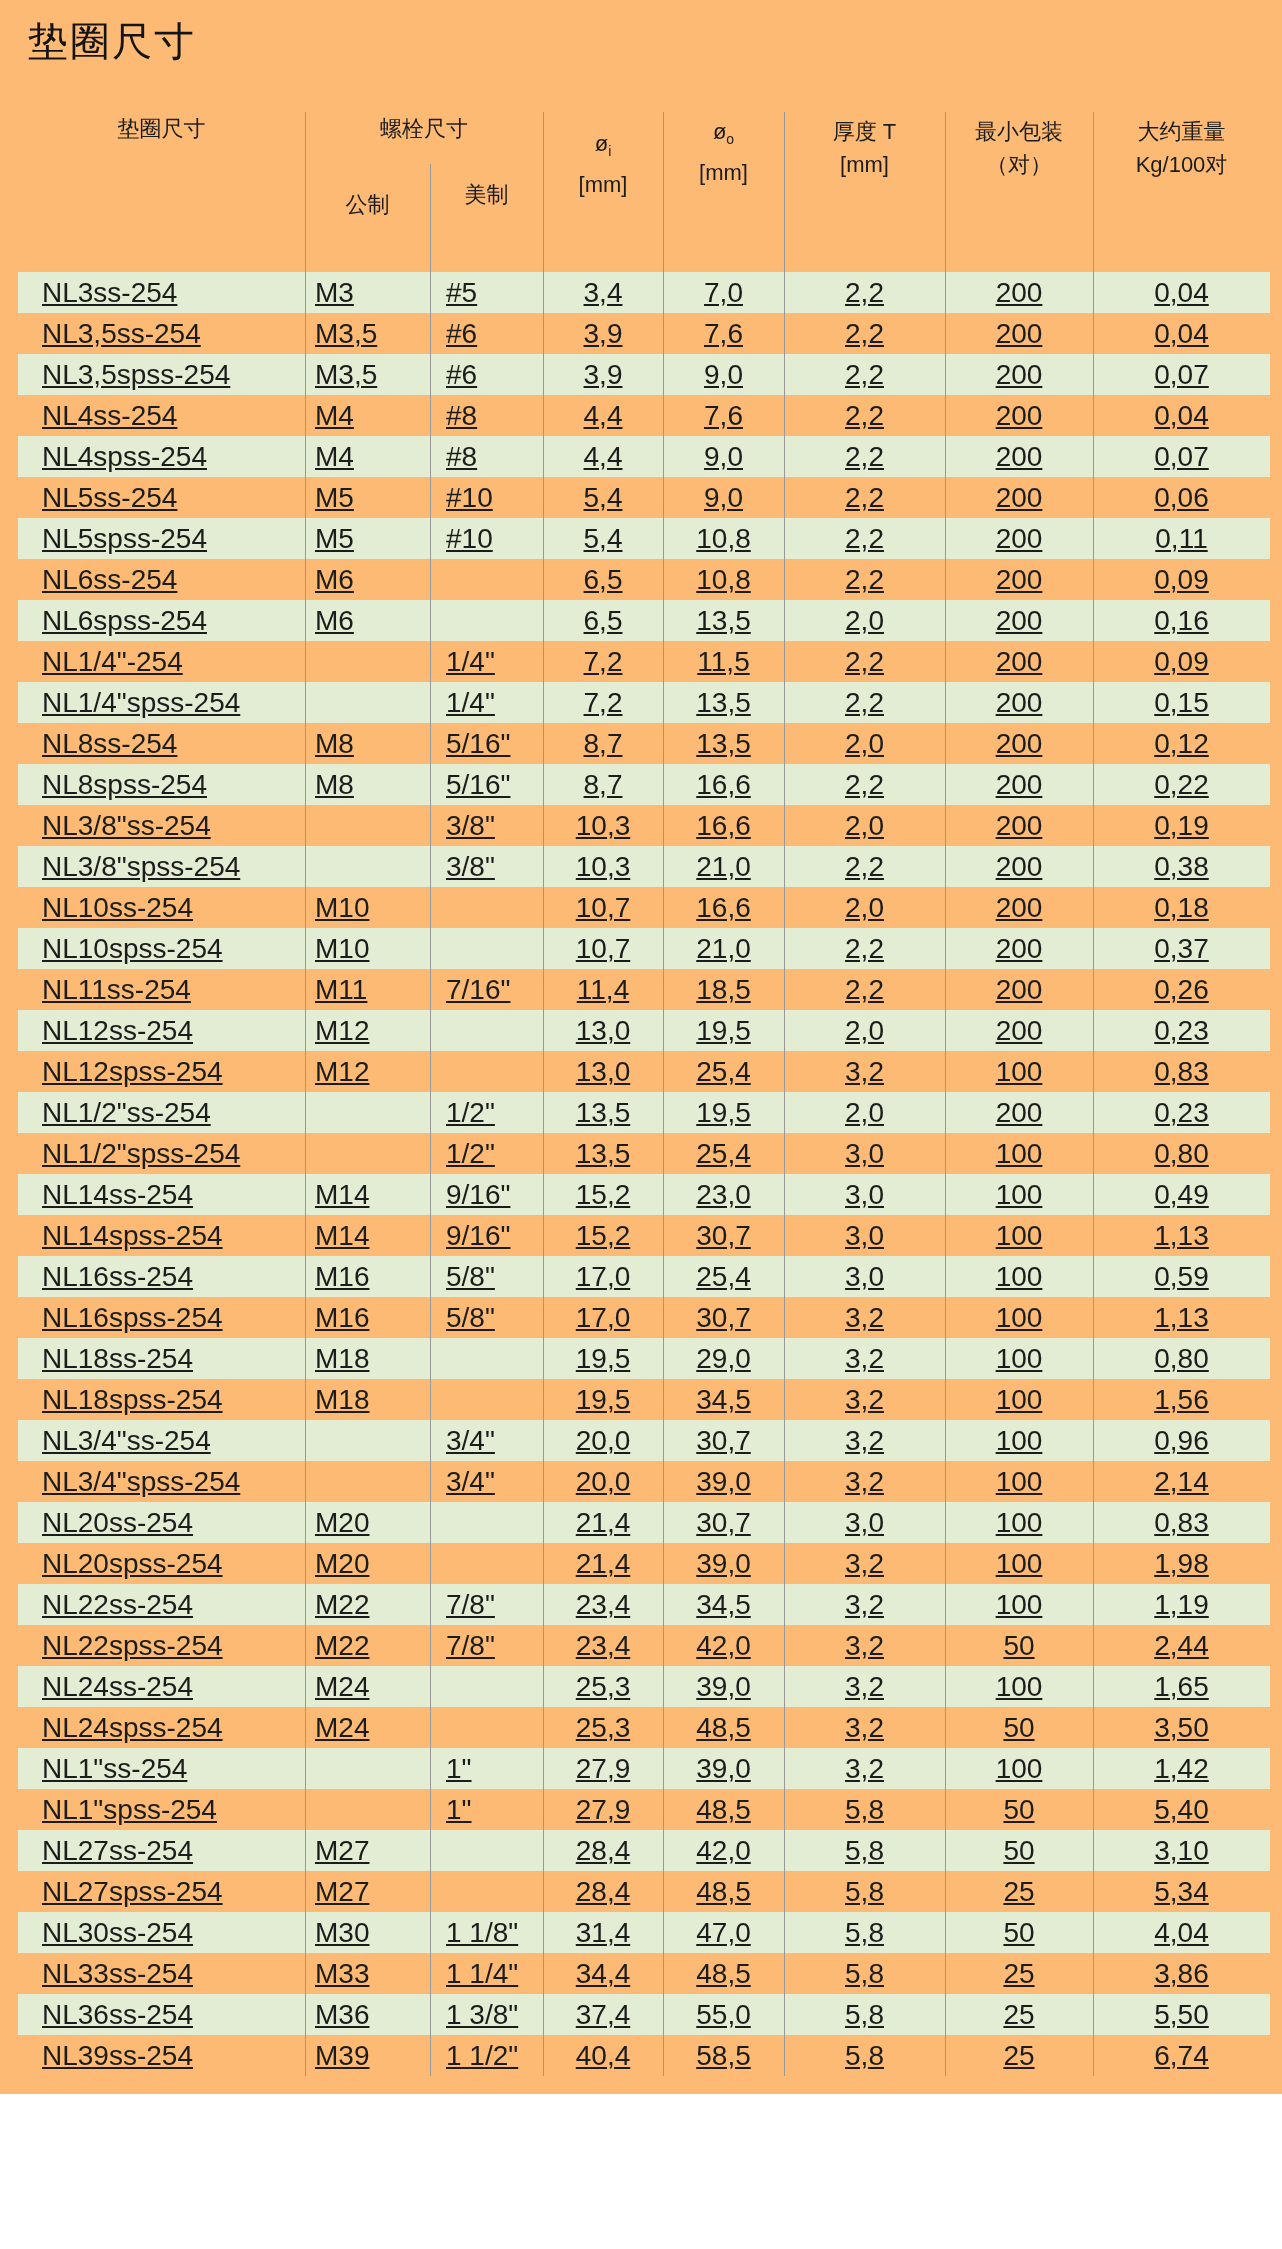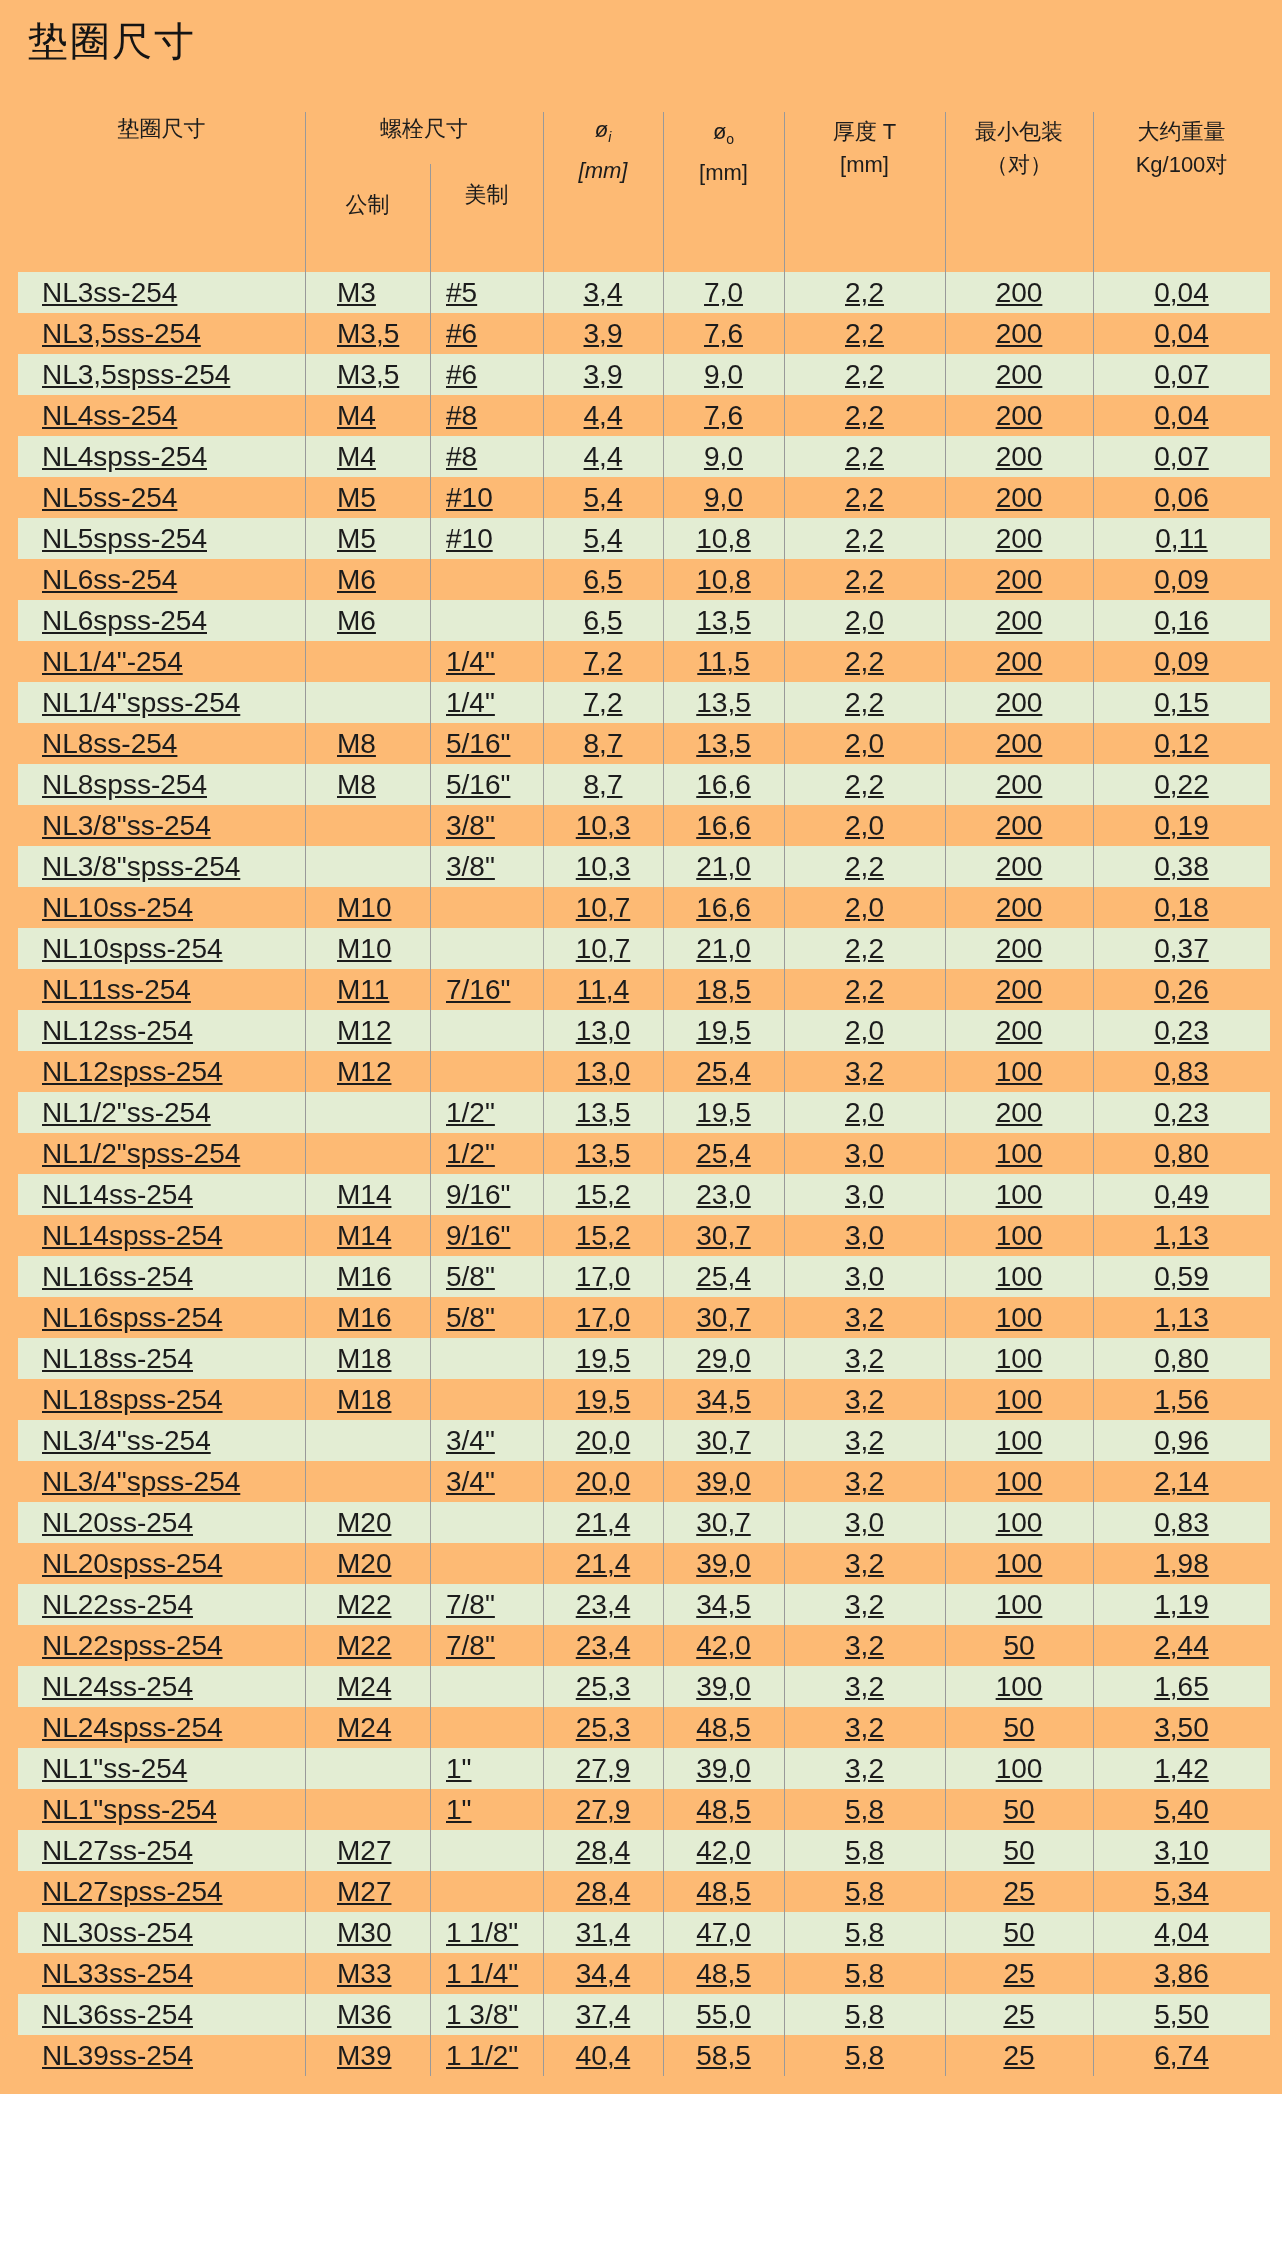--- a/index.html
+++ b/index.html
@@ -13,37 +13,37 @@
     font-family:"Liberation Serif", serif;
     font-size:40px; color:#141414; letter-spacing:2px;
   }
   .washer-table { position:absolute; left:18px; top:112px; width:1252px; height:1964px; }
   .thead { position:absolute; left:0; top:0; width:1252px; height:160px; font-size:22px; }
   .hcell { position:absolute; text-align:center; line-height:33px; }
   .h-washer { left:0;    top:3; width:287px; }
   .h-bolt   { left:287px; top:3; width:238px; }
   .h-metric { left:287px; top:76px; width:125px; }
   .h-us     { left:412px; top:66px; width:113px; }
-  .h-di     { left:525px; top:1px; width:120px;font-style:italic; }
+  .h-di     { left:525px; top:15px; width:120px; }
   .h-do     { left:645px; top:3px; width:121px; }
   .h-th     { left:766px; top:3px; width:161px; }
   .h-pack   { left:927px; top:3px; width:148px; }
   .h-wt     { left:1075px; top:3px; width:177px; }
   .sub { font-size:14px; vertical-align:sub; }
   .vline { position:absolute; width:1px; top:0; height:1964px; background:var(--line,#999999); }
   .vline.short { top:52px; height:1912px; }
   .tbody { position:absolute; left:0; top:160px; width:1252px;text-decoration:underline; }
   .trow {
     display:grid; grid-template-columns:287px 125px 113px 120px 121px 161px 148px 177px;
     height:41px; line-height:41px; font-size:28px; white-space:nowrap;
   }
   .trow.stripe { background:var(--stripe,#e3edd3); }
   .cell { overflow:hidden; }
   .a-left0 { text-align:left; padding-left:24px; }
-  .a-left1 { text-align:left; padding-left:32px; }
+  .a-left1 { text-align:left; padding-left:10px; }
   .a-left2 { text-align:left; padding-left:16px; }
   .a-center { text-align:center; }
   .footer {
     position:absolute; left:30px; top:2118px; width:1220px;
     font-family:"Liberation Serif", serif;
     font-size:34px; line-height:50px; color:#141414;
   }
   .footer .reg { font-size:22px; vertical-align:super; }
 </style>
 </head>

